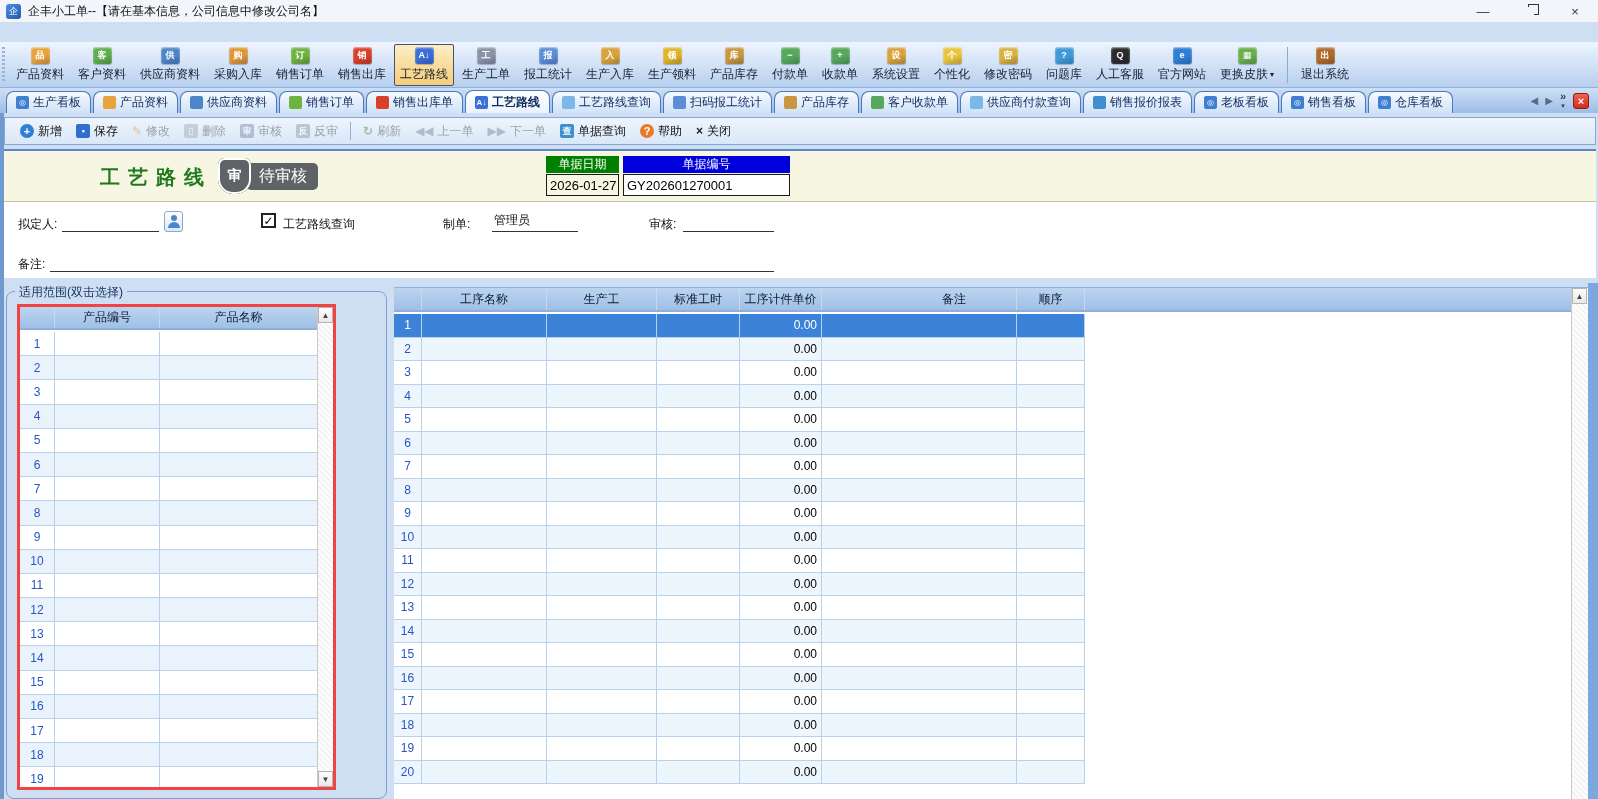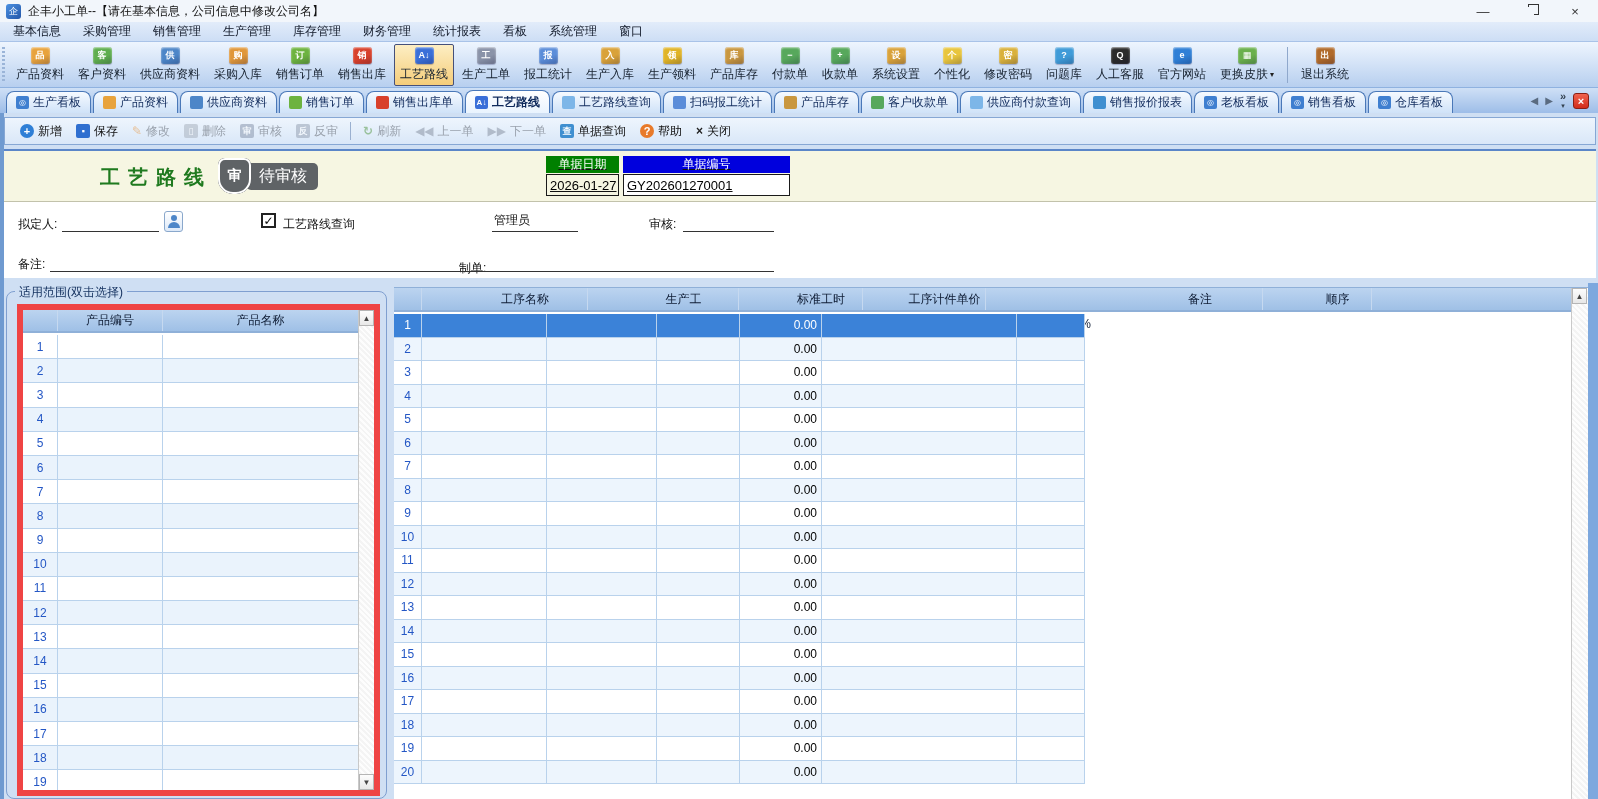--- a/index.html
+++ b/index.html
@@ -56,21 +56,21 @@
 .aicon.square{width:14px;height:14px;border-radius:2px;color:#fff;font-size:9px;}
 .aicon.plain{font-size:12px;}
 .act-sep{width:1px;height:18px;background:#9ab0d0;margin:0 5px;}
 
 
 .docheader{position:absolute;top:36px;left:0;right:2px;height:53px;background:#f6f6e2;border-top:2px solid #5b86c8;border-bottom:1px solid #c2c2ab;}
 .doc-title{position:absolute;left:96px;top:13px;font-size:20px;font-weight:bold;color:#1f7a1f;letter-spacing:8px;white-space:nowrap;}
 .stamp{position:absolute;left:214px;top:7px;display:flex;align-items:center;}
 .shield{width:33px;height:36px;border-radius:7px 7px 15px 15px;background:#5f6366;box-shadow:inset 0 0 0 2px #fff,inset 0 0 0 4px #5f6366;color:#fff;font-size:14px;font-weight:bold;display:flex;align-items:center;justify-content:center;z-index:2;}
 .stamp-label{height:27px;background:#5f6366;color:#fff;font-size:16px;display:flex;align-items:center;padding:0 11px 0 13px;border-radius:5px;margin-left:-5px;}
-.fieldcol{position:absolute;top:5px;text-decoration:underline;}
+.fieldcol{position:absolute;top:5px;}
 .fieldcol.datecol{left:542px;width:73px;}
 .fieldcol.nocol{left:619px;width:167px;}
 .fhead{height:17px;color:#fff;display:flex;align-items:center;justify-content:center;}
 .fhead.green{background:#008000;}
 .fhead.blue{background:#0000dd;}
 .fval{height:22px;border:1px solid #1a1a1a;display:flex;align-items:center;padding-left:3px;margin-top:1px;font-size:13px;color:#000;}
 .fval.cream{background:#f6f6e2;}
 .fval.white{background:#ffffff;}
 
 
@@ -84,39 +84,39 @@
 .person-glyph::after{content:"";position:absolute;bottom:3px;left:3px;width:12px;height:6px;border-radius:6px 6px 0 0;background:#4d86c8;}
 .checkbox{position:absolute;left:257px;top:11px;width:15px;height:15px;border:2px solid #222;background:#fff;display:flex;align-items:center;justify-content:center;font-size:12px;font-weight:bold;color:#000;line-height:1;}
 
 
 .bottom{position:absolute;top:170px;left:0;right:0;bottom:0;background:#cfdff3;}
 .right-strip{position:absolute;right:0;top:0;bottom:0;width:10px;background:#7da8de;}
 
 
 .groupbox{position:absolute;left:2px;top:8px;width:381px;bottom:0;border:1px solid #7f9fd0;border-radius:8px;}
 .gb-label{position:absolute;top:-8px;left:8px;background:#cfdff3;padding:0 4px;color:#13305e;white-space:nowrap;}
-.stable{position:absolute;left:10px;top:12px;width:363px;bottom:2px;background:#fff;border:6px solid #ef4444;overflow:hidden;}
+.stable{position:absolute;left:10px;top:12px;width:319px;bottom:8px;background:#fff;border:3px solid #ef4444;overflow:hidden;}
 .shead{position:absolute;top:0;left:0;right:16px;height:23px;background:linear-gradient(#bcd4f0,#9fc0e6);border-bottom:2px solid #8fb0d8;display:flex;}
 .shead .cell{display:flex;align-items:center;justify-content:center;border-right:1px solid #c6d9f0;color:#0d1b33;}
 .srows{position:absolute;top:25px;left:0;right:16px;bottom:0;}
 .srow{display:flex;height:24.2px;border-bottom:1px solid #b9d2ec;background:#fff;}
 .srow.alt{background:#eaf3fc;}
 .srow .cell{border-right:1px solid #b9d2ec;display:flex;align-items:center;justify-content:center;}
 .srow .rnum{color:#2457c5;}
 .sc0{width:35px;}.sc1{width:105px;}.sc2{flex:1;border-right:none !important;}
 
 
 .vscroll{position:absolute;right:0;top:0;bottom:0;width:16px;background:repeating-linear-gradient(45deg,#f4f4f4 0 2px,#fdfdfd 2px 4px);border-left:1px solid #c9c9c9;}
 .sbtn{position:absolute;left:0;width:15px;height:16px;background:linear-gradient(#fdfdfd,#e8e8e8);border:1px solid #b5b5b5;color:#444;font-size:8px;display:flex;align-items:center;justify-content:center;}
 .sbtn.up{top:0;}
 .sbtn.down{bottom:0;}
 
 
 .ptable{position:absolute;left:390px;top:4px;right:10px;bottom:0;background:#fff;border-top:1px solid #8fb0d8;overflow:hidden;}
-.phead{position:absolute;top:0;left:0;right:17px;height:24px;background:linear-gradient(#bcd4f0,#9fc0e6);border-bottom:2px solid #8fb0d8;display:flex;gap:41px;}
+.phead{position:absolute;top:0;left:0;right:17px;height:24px;background:linear-gradient(#bcd4f0,#9fc0e6);border-bottom:2px solid #8fb0d8;display:flex;}
 .phead .cell{display:flex;align-items:center;justify-content:center;border-right:1px solid #c6d9f0;color:#0d1b33;}
 .phead .fill{flex:1;border-right:none;}
 .prows{position:absolute;top:26px;left:0;bottom:0;width:691px;}
 .prow{display:flex;height:23.5px;border-bottom:1px solid #b9d2ec;background:#fff;}
 .prow.alt{background:#edf5fd;}
 .prow.selected{background:#3b82d8;}
 .prow .cell{border-right:1px solid #b9d2ec;display:flex;align-items:center;justify-content:center;}
 .prow .rnum{color:#2457c5;}
 .prow.selected .rnum,.prow.selected .price{color:#fff;}
 .prow .price{justify-content:flex-end;padding-right:4px;color:#000;}
@@ -133,32 +133,20 @@
     <div class="title-text">企丰小工单--【请在基本信息，公司信息中修改公司名】</div>
     <div class="win-controls">
       <div class="win-btn">—</div>
       <div class="win-btn">
           <span class="restore-ico"></span>
         </div>
       <div class="win-btn">×</div>
     </div>
   </div>
 
-  <div class="menubar" id="menubar">
-      <div class="menu-item">基本信息</div>
-      <div class="menu-item">采购管理</div>
-      <div class="menu-item">销售管理</div>
-      <div class="menu-item">生产管理</div>
-      <div class="menu-item">库存管理</div>
-      <div class="menu-item">财务管理</div>
-      <div class="menu-item">统计报表</div>
-      <div class="menu-item">看板</div>
-      <div class="menu-item">系统管理</div>
-      <div class="menu-item">窗口</div>
-    </div>
 
   <div class="toolbar" id="toolbar">
     <div class="grip"></div>
   <div class="tool-btn">
         <div class="ticon" style="background: linear-gradient(160deg, rgb(232, 163, 61) 55%, rgba(0, 0, 40, 0.25)) rgb(232, 163, 61);">品</div>
         <div class="tlabel">产品资料</div>
       </div>
       <div class="tool-btn">
         <div class="ticon" style="background: linear-gradient(160deg, rgb(95, 174, 78) 55%, rgba(0, 0, 40, 0.25)) rgb(95, 174, 78);">客</div>
         <div class="tlabel">客户资料</div>
@@ -388,21 +376,21 @@
     </div>
 
     <div class="formarea">
       <div class="f-label" style="left:14px;top:14px;">拟定人:</div>
       <div class="f-line" style="left:58px;top:29px;width:97px;"></div>
       <div class="person-btn">
           <span class="person-glyph"></span>
         </div>
       <div class="checkbox">✓</div>
       <div class="f-label" style="left:279px;top:14px;">工艺路线查询</div>
-      <div class="f-label" style="left:455px;top:14px;margin-top:44px;">制单:</div>
+      <div class="f-label" style="left:439px;top:14px;">制单:</div>
       <div class="f-value" style="left:488px;top:10px;min-width:86px;">管理员</div>
       <div class="f-label" style="left:645px;top:14px;">审核:</div>
       <div class="f-line" style="left:679px;top:29px;width:91px;"></div>
       <div class="f-label" style="left:14px;top:54px;">备注:</div>
       <div class="f-line" style="left:46px;top:69px;width:724px;"></div>
     </div>
 
     <div class="bottom">
       <div class="right-strip"></div>
 

